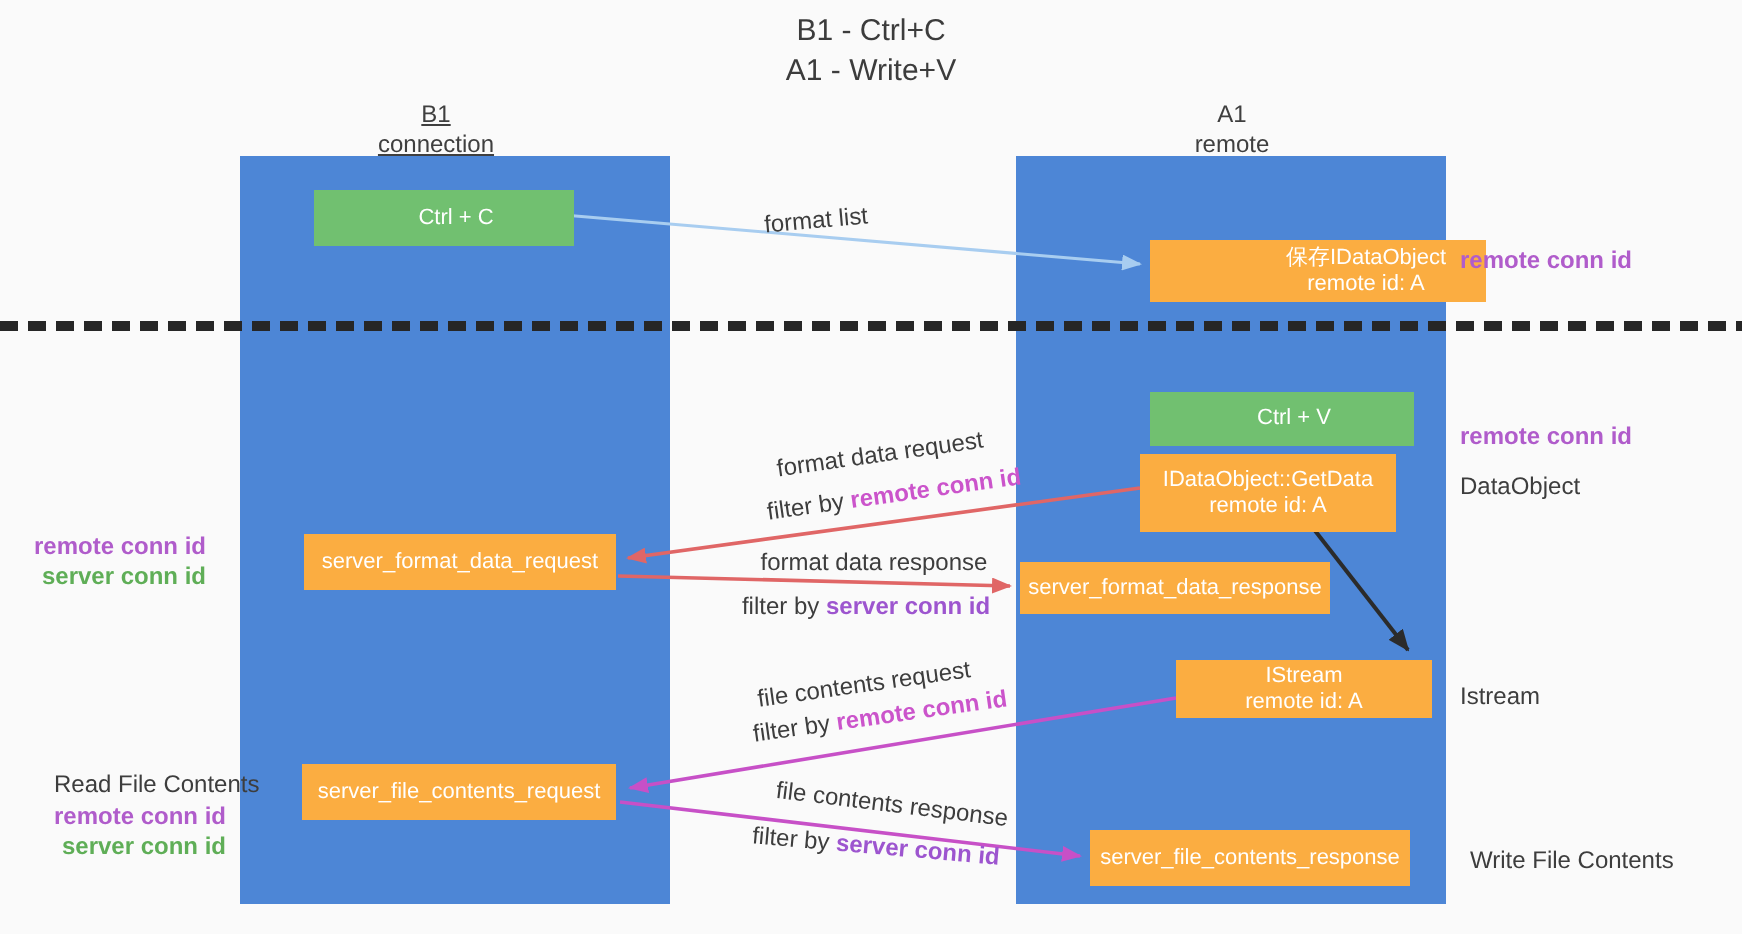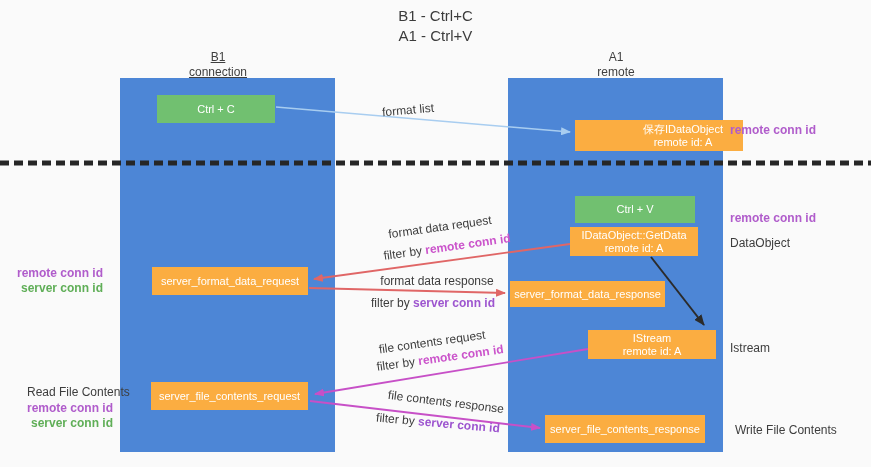--- a/index.html
+++ b/index.html
@@ -14,21 +14,21 @@
   }
   .col-header{
     position:absolute;z-index:1;text-align:center;font-size:12px;color:#3f3f3f;line-height:15px;
   }
   .column{position:absolute;z-index:1;background:#4d86d6;}
   .box{
     position:absolute;z-index:3;display:flex;flex-direction:column;align-items:center;
     justify-content:center;color:#ffffff;text-align:center;line-height:13px;
   }
   .box.orange{background:#fbad41;}
-  .box.green{background:#71c070;}
+  .box.green{background:#71c070;padding-left:12px;}
   .box .l1,.box .l2{font-size:11px;}
   .box .single{font-size:11px;}
   .ann{
     position:absolute;z-index:4;font-size:12px;color:#3d3d3d;white-space:nowrap;
     transform-origin:center center;
   }
   .ann.centered{transform:translate(-50%,-50%);}
   .side-label{position:absolute;z-index:4;font-size:12px;color:#3d3d3d;white-space:nowrap;line-height:15px;}
   .em-magenta{color:#cb54cb;font-weight:bold;}
   .em-purple{color:#9d55cf;font-weight:bold;}
@@ -36,21 +36,21 @@
   .side-green{color:#5fae57;font-weight:bold;}
   .conn-left{text-align:right;}
 </style>
 </head>
 <body>
 
 <div id="canvas">
 
   <div class="title">
     <div>B1 - Ctrl+C</div>
-    <div>A1 - Ctrl+V</div>
+    <div>A1 - Write+V</div>
   </div>
 
   <div class="col-header" style="left:158px;top:50px;width:120px;text-decoration:underline;">
     <div>B1</div>
     <div>connection</div>
   </div>
   <div class="col-header" style="left:556px;top:50px;width:120px;">
     <div>A1</div>
     <div>remote</div>
   </div>
@@ -97,21 +97,21 @@
 
   <div class="box orange" style="left:575px;top:120px;width:120px;height:31px;padding-left:48px;">
     <div class="l1">保存IDataObject</div>
     <div class="l2">remote id: A</div>
   </div>
 
   <div class="box green" style="left:575px;top:172px;width:120px;height:27px;margin-top:24px;">
     <div class="single">Ctrl + V</div>
   </div>
 
-  <div class="box orange" style="left:570px;top:227px;width:128px;height:29px;">
+  <div class="box orange" style="left:570px;top:227px;width:128px;height:39px;">
     <div class="l1">IDataObject::GetData</div>
     <div class="l2">remote id: A</div>
   </div>
 
   <div class="box orange" style="left:152px;top:267px;width:156px;height:28px;">
     <div class="single">server_format_data_request</div>
   </div>
 
   <div class="box orange" style="left:510px;top:281px;width:155px;height:26px;">
     <div class="single">server_format_data_response</div>

